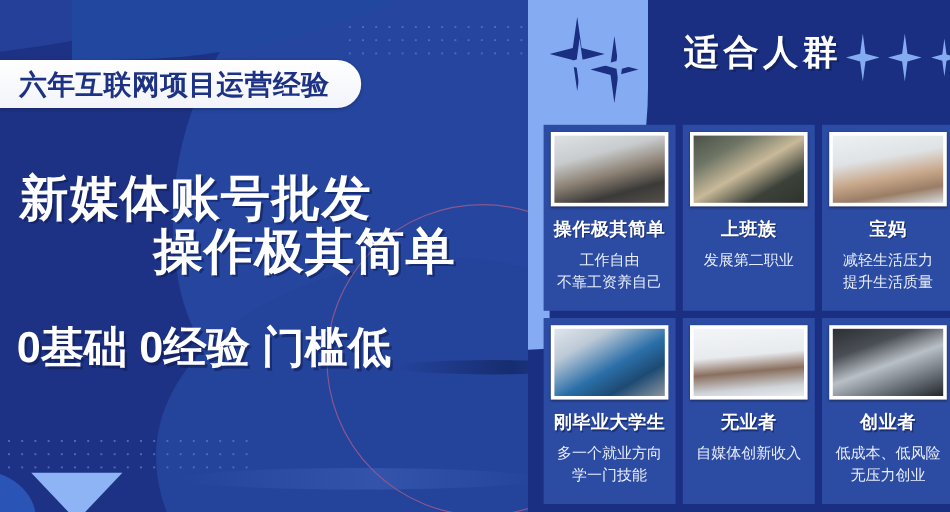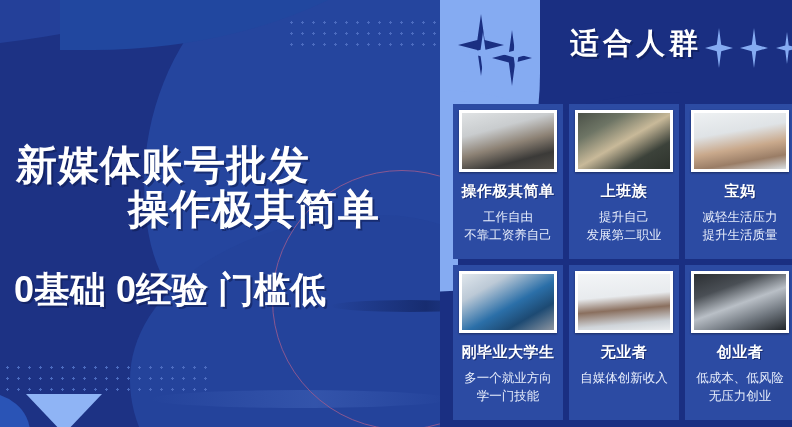--- a/index.html
+++ b/index.html
@@ -165,20 +165,23 @@
     <div class="sheen-mid"></div>
     <div class="sheen-bottom"></div>
     <div class="arc-pink"></div>
 
     <div class="dots" id="dots-top"></div>
     <div class="dots" id="dots-bottom"></div>
 
     <div class="tri-wing"></div>
     <div class="tri-light"></div>
 
+    <div id="badge">
+      <span id="badge-text">六年互联网项目运营经验</span>
+    </div>
 
     <div class="headline" id="head-1">新媒体账号批发</div>
     <div class="headline" id="head-2">操作极其简单</div>
     <div class="headline" id="head-3">0基础 0经验 门槛低</div>
   </div>
 
   <div id="right-panel">
 
     <div class="rp-light-field"></div>
     <div class="rp-light-curve"></div>
@@ -205,21 +208,20 @@
             <div>工作自由</div>
             <div>不靠工资养自己</div>
           </div>
         </div>
         <div class="card">
           <div class="card-photo">
             <div class="photo-inner" style="background: linear-gradient(150deg, rgb(75, 81, 72) 0%, rgb(110, 117, 101) 25%, rgb(200, 185, 153) 50%, rgb(60, 66, 58) 75%, rgb(46, 51, 44) 100%);"></div>
           </div>
           <div class="card-title">上班族</div>
           <div class="card-desc">
-            <div>提升自己</div>
             <div>发展第二职业</div>
           </div>
         </div>
         <div class="card">
           <div class="card-photo">
             <div class="photo-inner" style="background: linear-gradient(170deg, rgb(238, 241, 243) 0%, rgb(223, 227, 230) 35%, rgb(201, 169, 140) 60%, rgb(154, 125, 102) 80%, rgb(216, 221, 224) 100%);"></div>
           </div>
           <div class="card-title">宝妈</div>
           <div class="card-desc">
             <div>减轻生活压力</div>

